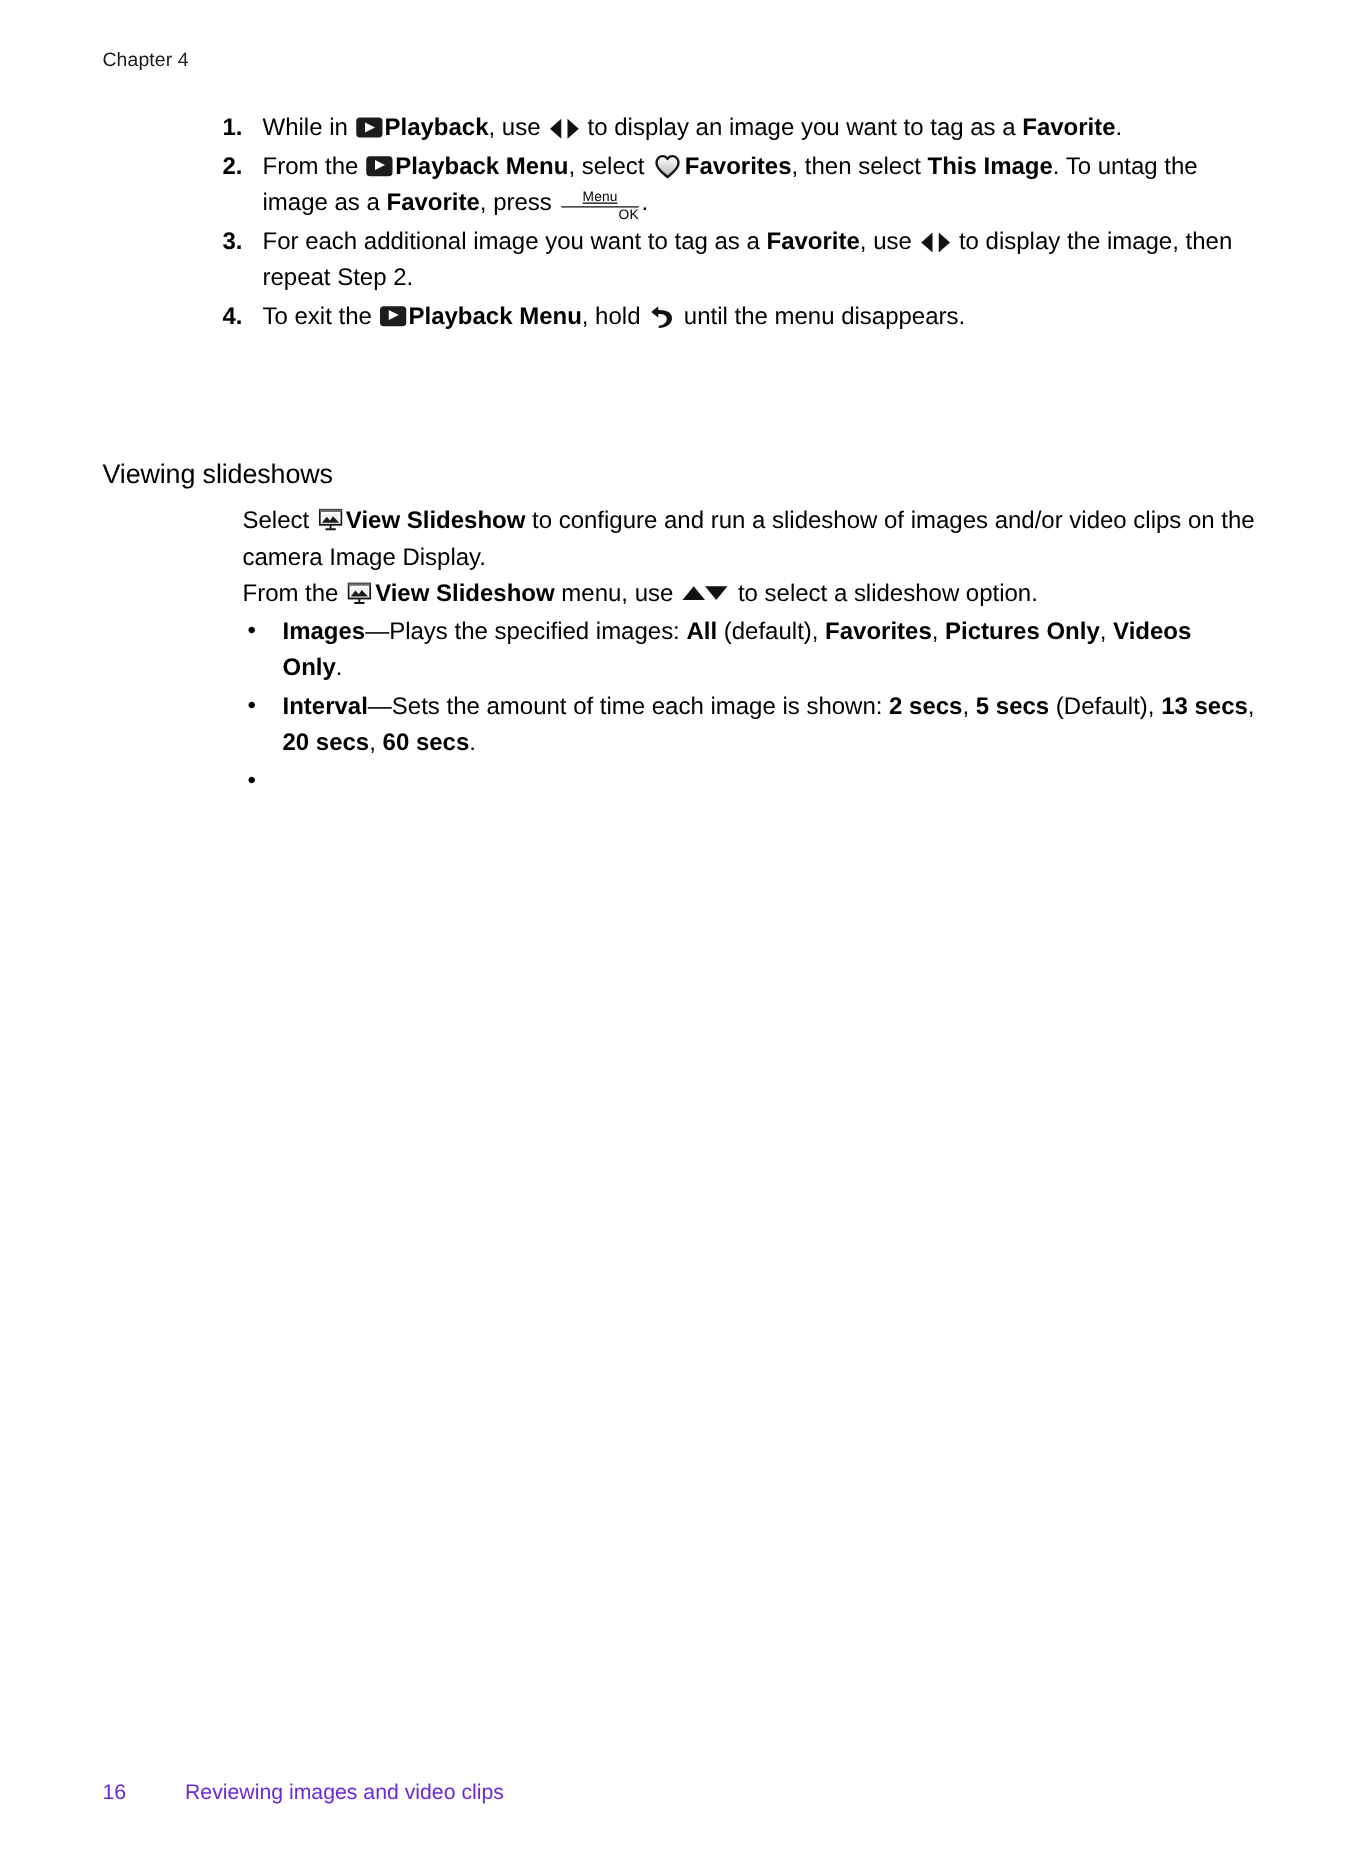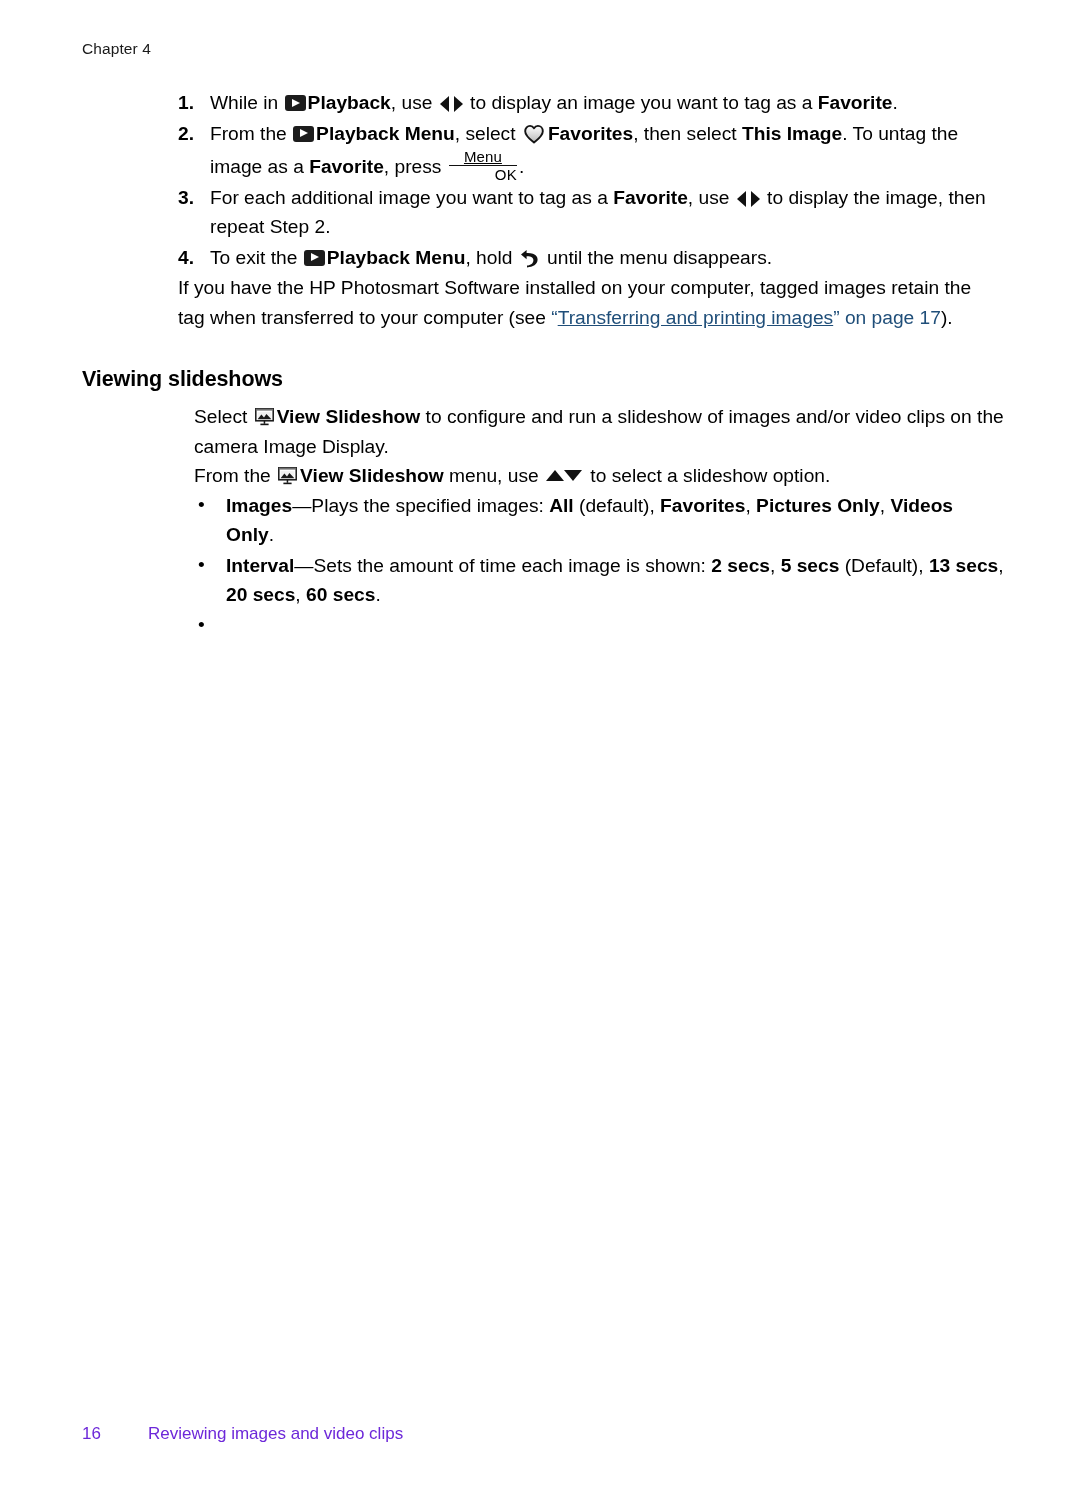--- a/index.html
+++ b/index.html
@@ -70,21 +70,21 @@
   }
   .gap-para { margin-top: 16px; }
 
   
   h2.section-heading {
     position: absolute;
     left: 82px;
     top: 367px;
     margin: 0;
     font-size: 21.5px;
-    font-weight: bold;
+    font-weight: normal;
     letter-spacing: -0.1px;
   }
 
   .content2 {
     position: absolute;
     left: 178px;
     top: 402px;
     width: 812px;
     margin-left: 16px;
   }
@@ -229,29 +229,29 @@
     display: inline-block;
     vertical-align: -6px;
     text-align: center;
     line-height: 1;
     margin: 0 2px;
     position: relative;
     top: 1px;
   }
   .ico-menuok .mtop {
     display: block;
-    font-size: 15px;
+    font-size: 11px;
     padding: 0 1px 1px 1px;
     border-bottom: 1.4px solid #111;
     letter-spacing: 0.1px;
     text-decoration: underline;
   }
   .ico-menuok .mbot {
     display: block;
-    font-size: 15px;
+    font-size: 11px;
     padding-top: 1px;
     letter-spacing: 0.3px;
     margin-left: 46px;
   }
 
   
   .ico-back {
     display: inline-block;
     width: 20px;
     height: 19px;
@@ -304,21 +304,20 @@
 
       <li>
         <span class="num">4.</span>
         <span>To exit the <span class="ico-playback"></span><b>Playback Menu</b>, hold <span class="ico-back"><svg viewBox="0 0 20 19" width="20" height="19" aria-hidden="true">
                 <path d="M6.6 4.0 L6.6 1.0 L1.0 5.6 L6.6 10.2 L6.6 7.2 C10.4 7.0 13.4 8.0 13.4 11.2 C13.4 14.2 10.8 16.2 7.0 16.6 L7.0 18.4 C12.8 18.1 17.6 15.6 17.6 10.6 C17.6 5.9 13.0 3.7 6.6 4.0 Z" fill="#111111"></path>
               </svg></span> until the menu disappears.</span>
       </li>
 
     </ol>
 
-    <p class="para gap-para"><span>If you have the HP Photosmart Software installed on your computer, tagged images retain the tag when transferred to your computer (see </span><span class="quote-blue">“</span><a class="xref" href="#">Transferring and printing images</a><span class="quote-blue">”</span> <a class="xref-plain" href="#">on page 17</a><span>).</span></p>
 
   </div>
 
   <h2 class="section-heading">Viewing slideshows</h2>
 
   <div class="content2">
 
     <p class="para">Select <span class="ico-slideshow"><svg viewBox="0 0 19 18" width="19" height="18" aria-hidden="true">
             <rect x="0.8" y="0.6" width="17.4" height="12.2" fill="#ffffff" stroke="#161616" stroke-width="1.5"></rect>
             <rect x="0.8" y="0.6" width="17.4" height="2.0" fill="#6e6e6e"></rect>

